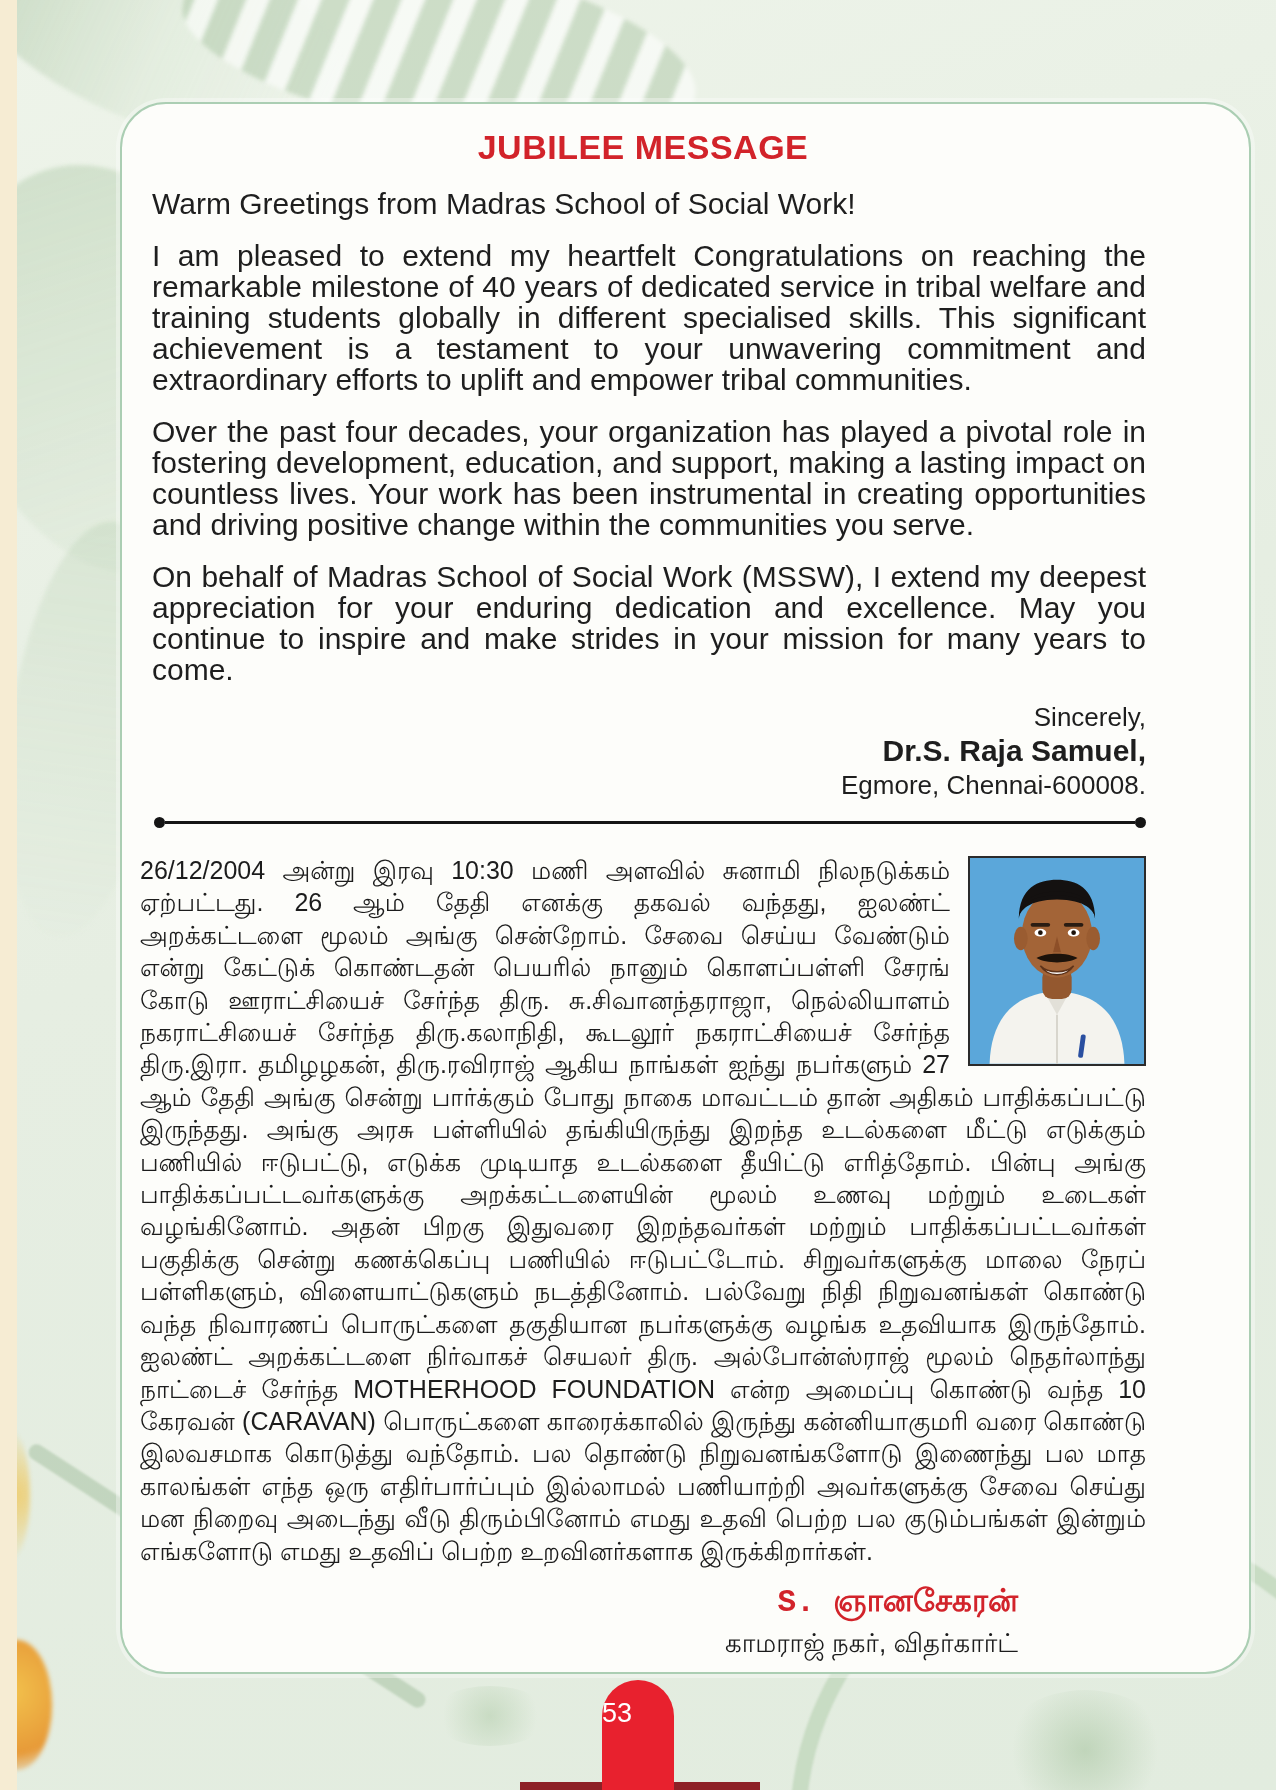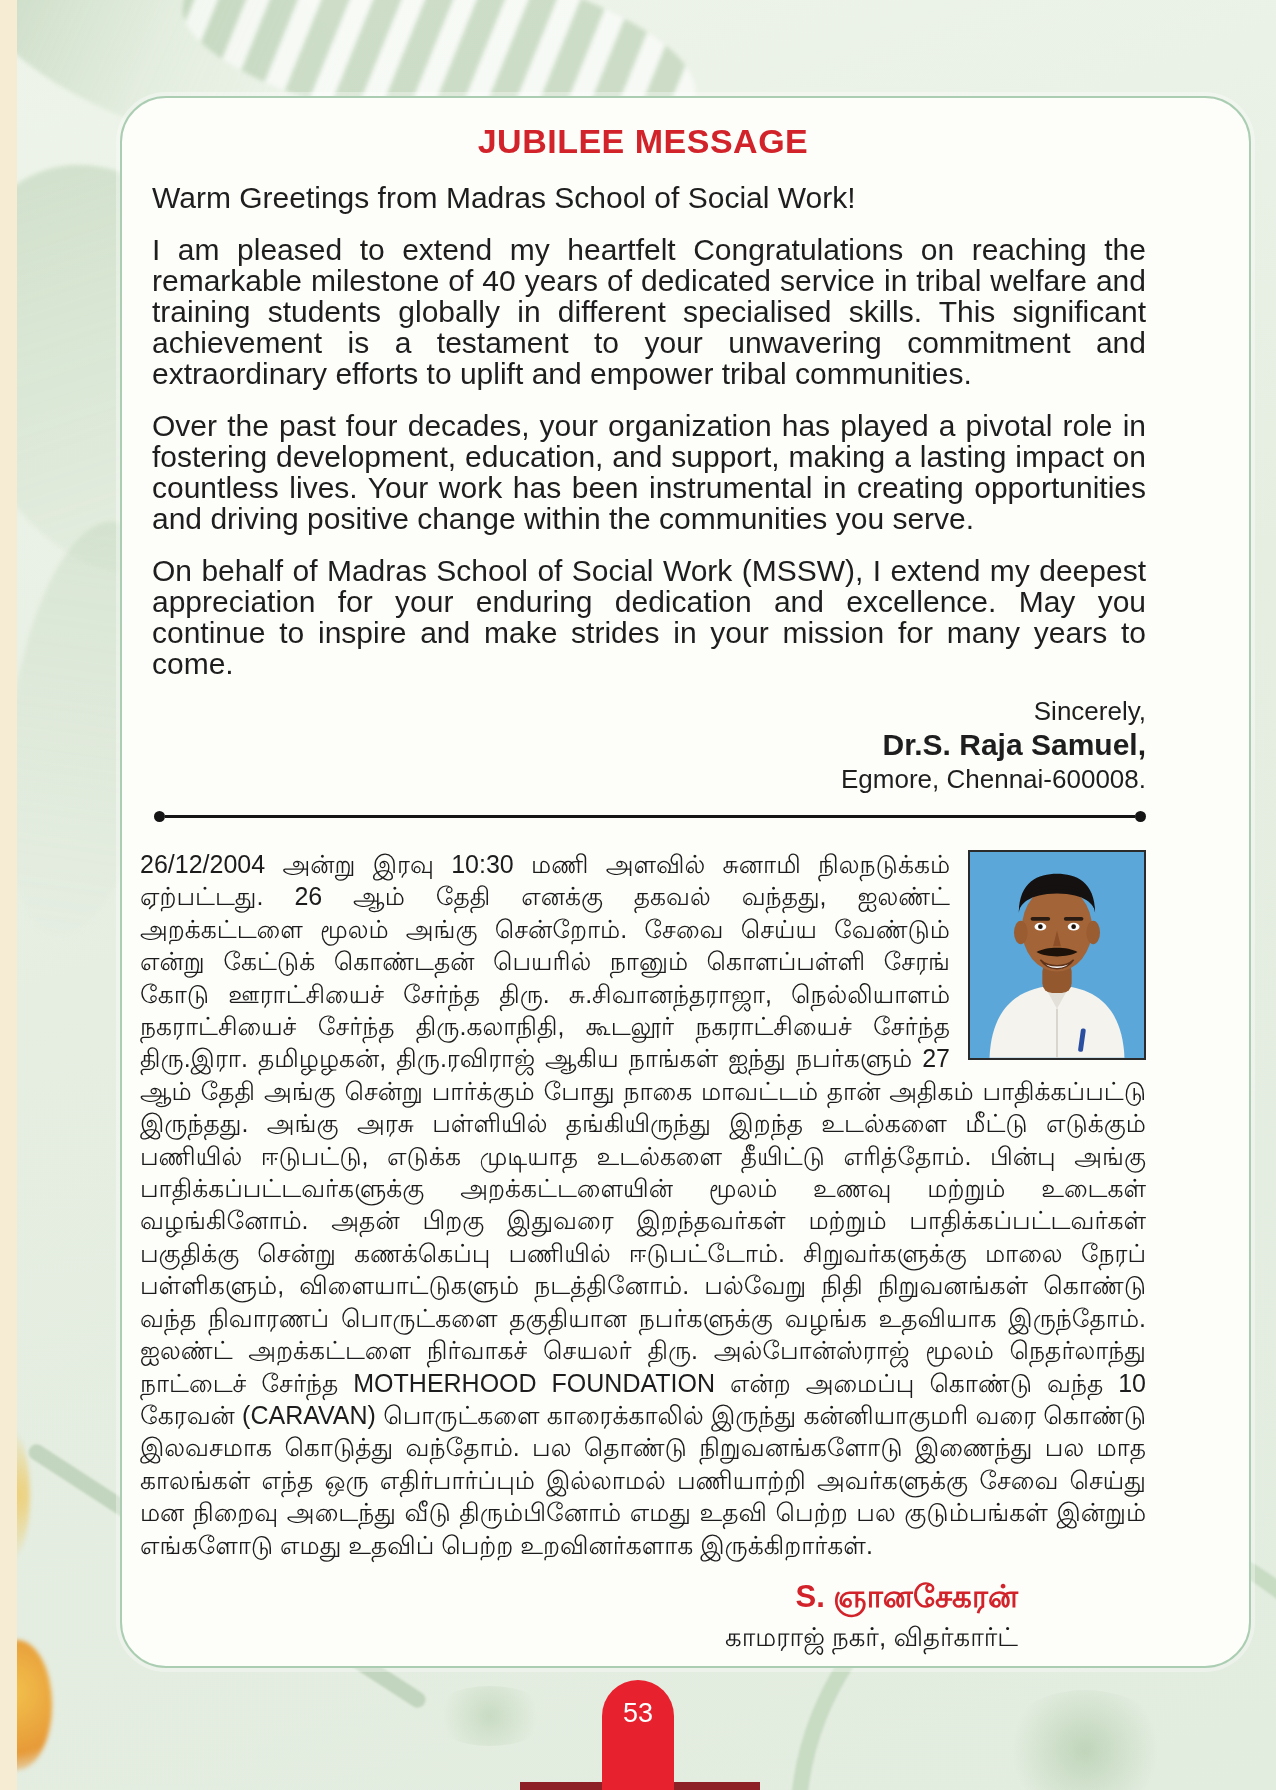--- a/index.html
+++ b/index.html
@@ -33,21 +33,21 @@
             background:radial-gradient(circle at 50% 50%,rgba(240,197,84,.8),rgba(240,197,84,0));filter:blur(2px);}
   .ring{position:absolute;left:790px;top:1520px;width:580px;height:580px;border-radius:50%;
         border:16px solid rgba(173,203,168,.5);filter:blur(1px);}
   .splotch{position:absolute;left:1000px;top:1690px;width:170px;height:120px;border-radius:50%;
            background:radial-gradient(circle,rgba(158,190,150,.5),rgba(158,190,150,0) 70%);}
   .splotch2{position:absolute;left:430px;top:1686px;width:120px;height:60px;border-radius:50%;
            background:radial-gradient(circle,rgba(168,198,160,.45),rgba(168,198,160,0) 70%);}
 
   
   .card{
-    position:absolute;left:120px;top:96px;width:1127px;height:1568px;
+    position:absolute;left:120px;top:102px;width:1127px;height:1568px;
     background:#fdfdfa;border:2px solid #abceb3;border-radius:46px;
     box-shadow:0 0 0 4px rgba(255,255,255,.35);
     z-index:2;
   }
   .card-inner{position:absolute;left:18px;top:14px;width:1006px;}
 
   h1.jubilee{margin:10px 0 0 0;text-align:center;color:#d2232a;
              font-size:34px;font-weight:bold;letter-spacing:.5px;}
   .en-paragraphs p{
     margin:21px 0 0 12px;font-size:30px;line-height:31px;color:#1e1e1e;
@@ -66,28 +66,28 @@
 
   .ta-body{margin-top:26px;font-size:25px;line-height:32.4px;color:#1c1c1c;text-align:justify;}
   .ta-body p{margin:0;}
   .photo{
     float:right;width:178px;height:210px;margin:2px 0 10px 18px;
     border:2px solid #2b2b2b;box-sizing:border-box;overflow:hidden;background:#5ba7da;
   }
   .photo svg{display:block;width:100%;height:100%;}
 
   .sig-ta{margin-top:14px;text-align:right;padding-right:128px;color:#1c1c1c;}
-  .sig-ta .name{color:#d2232a;font-weight:bold;font-size:31px;line-height:44px;}
+  .sig-ta .name{color:#d2232a;font-weight:bold;font-size:31px;line-height:44px;font-family:Liberation Mono, monospace;}
   .sig-ta .addr{font-size:26px;line-height:37px;font-weight:500;}
 
   
   .badge{
     position:absolute;left:602px;top:1680px;width:72px;height:110px;
     background:#e8212e;border-radius:36px 36px 0 0;z-index:4;
-    color:#ffffff;font-size:27px;text-align:center;
+    color:#ffffff;font-size:27px;
   }
   .badge span{display:inline-block;margin-top:18px;}
   .book-edge{position:absolute;left:520px;top:1782px;width:240px;height:8px;background:#8d2026;z-index:3;}
 </style>
 </head>
 <body>
 
 <div class="page">
 
   <div class="leaf leaf-a"></div>

